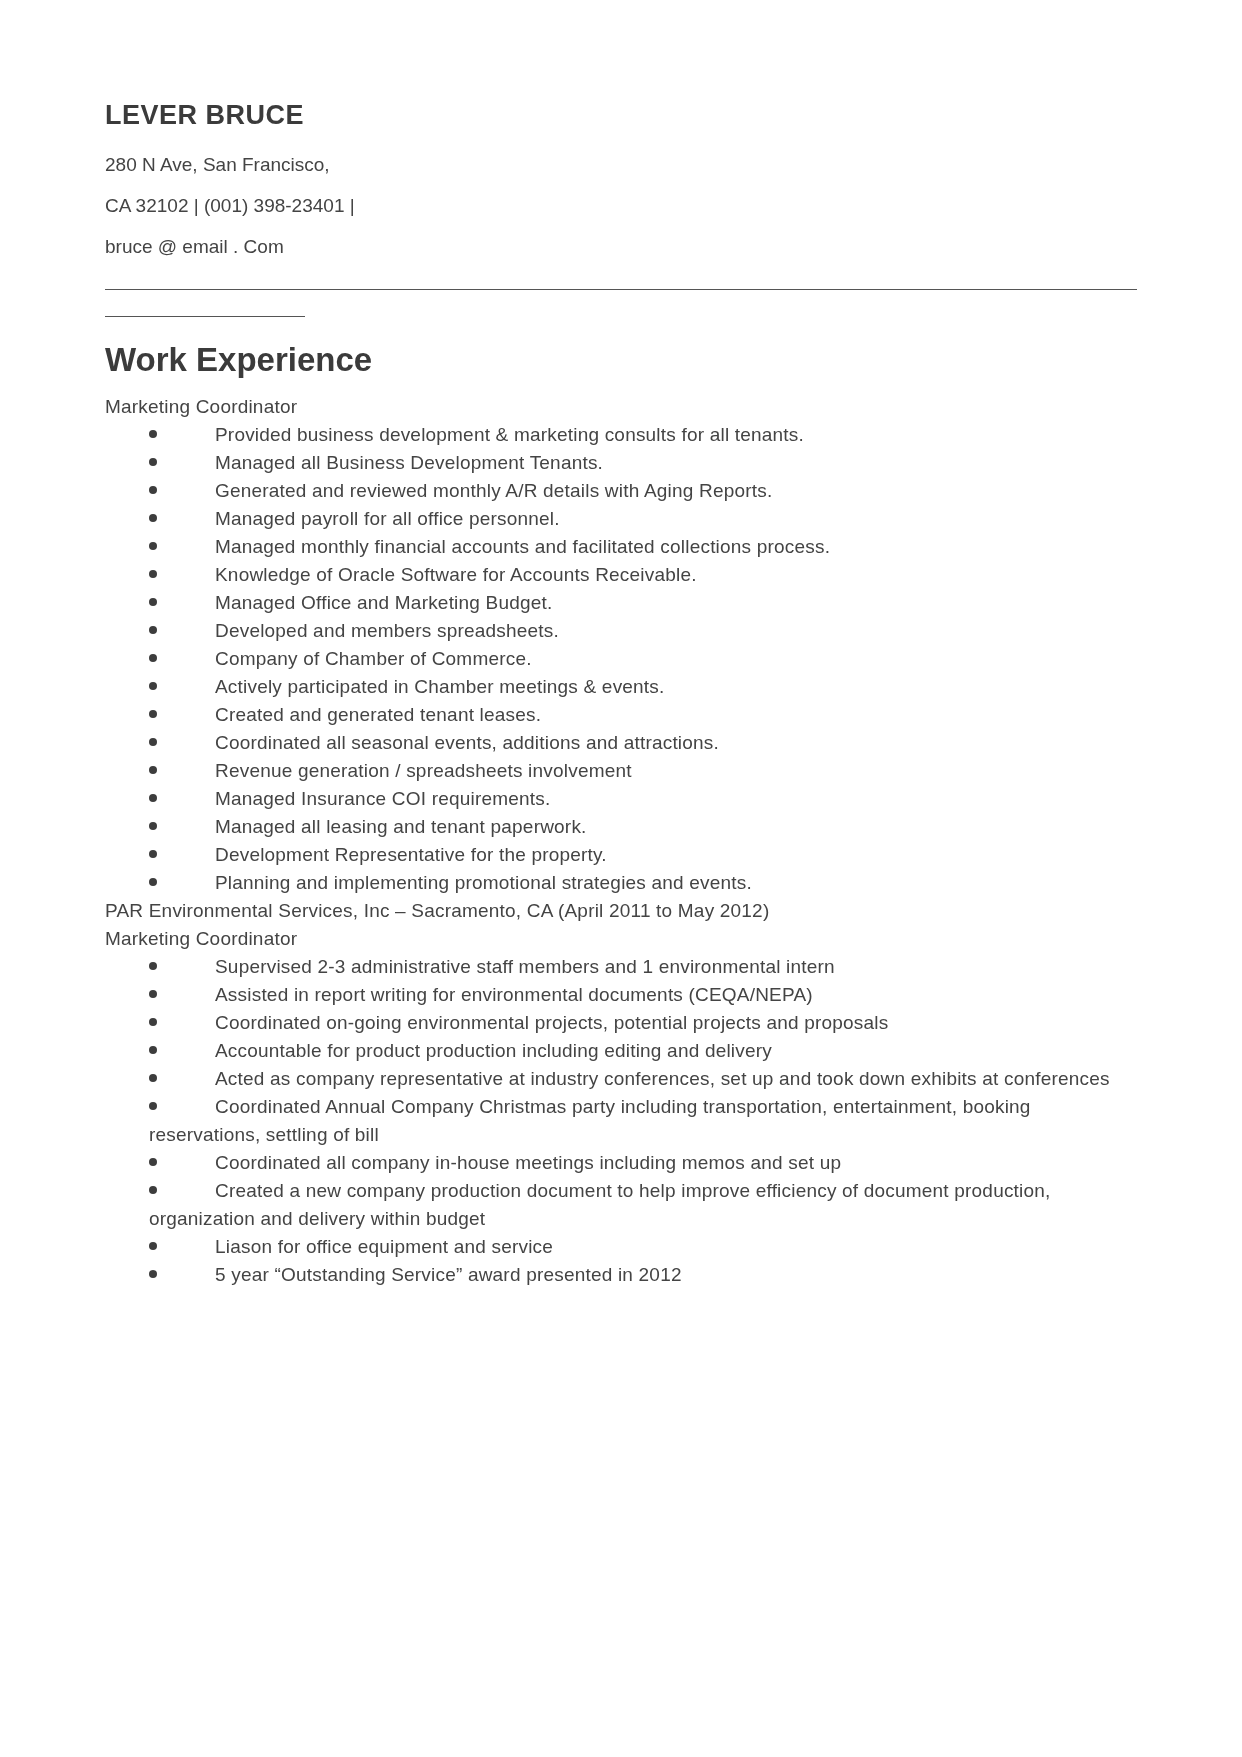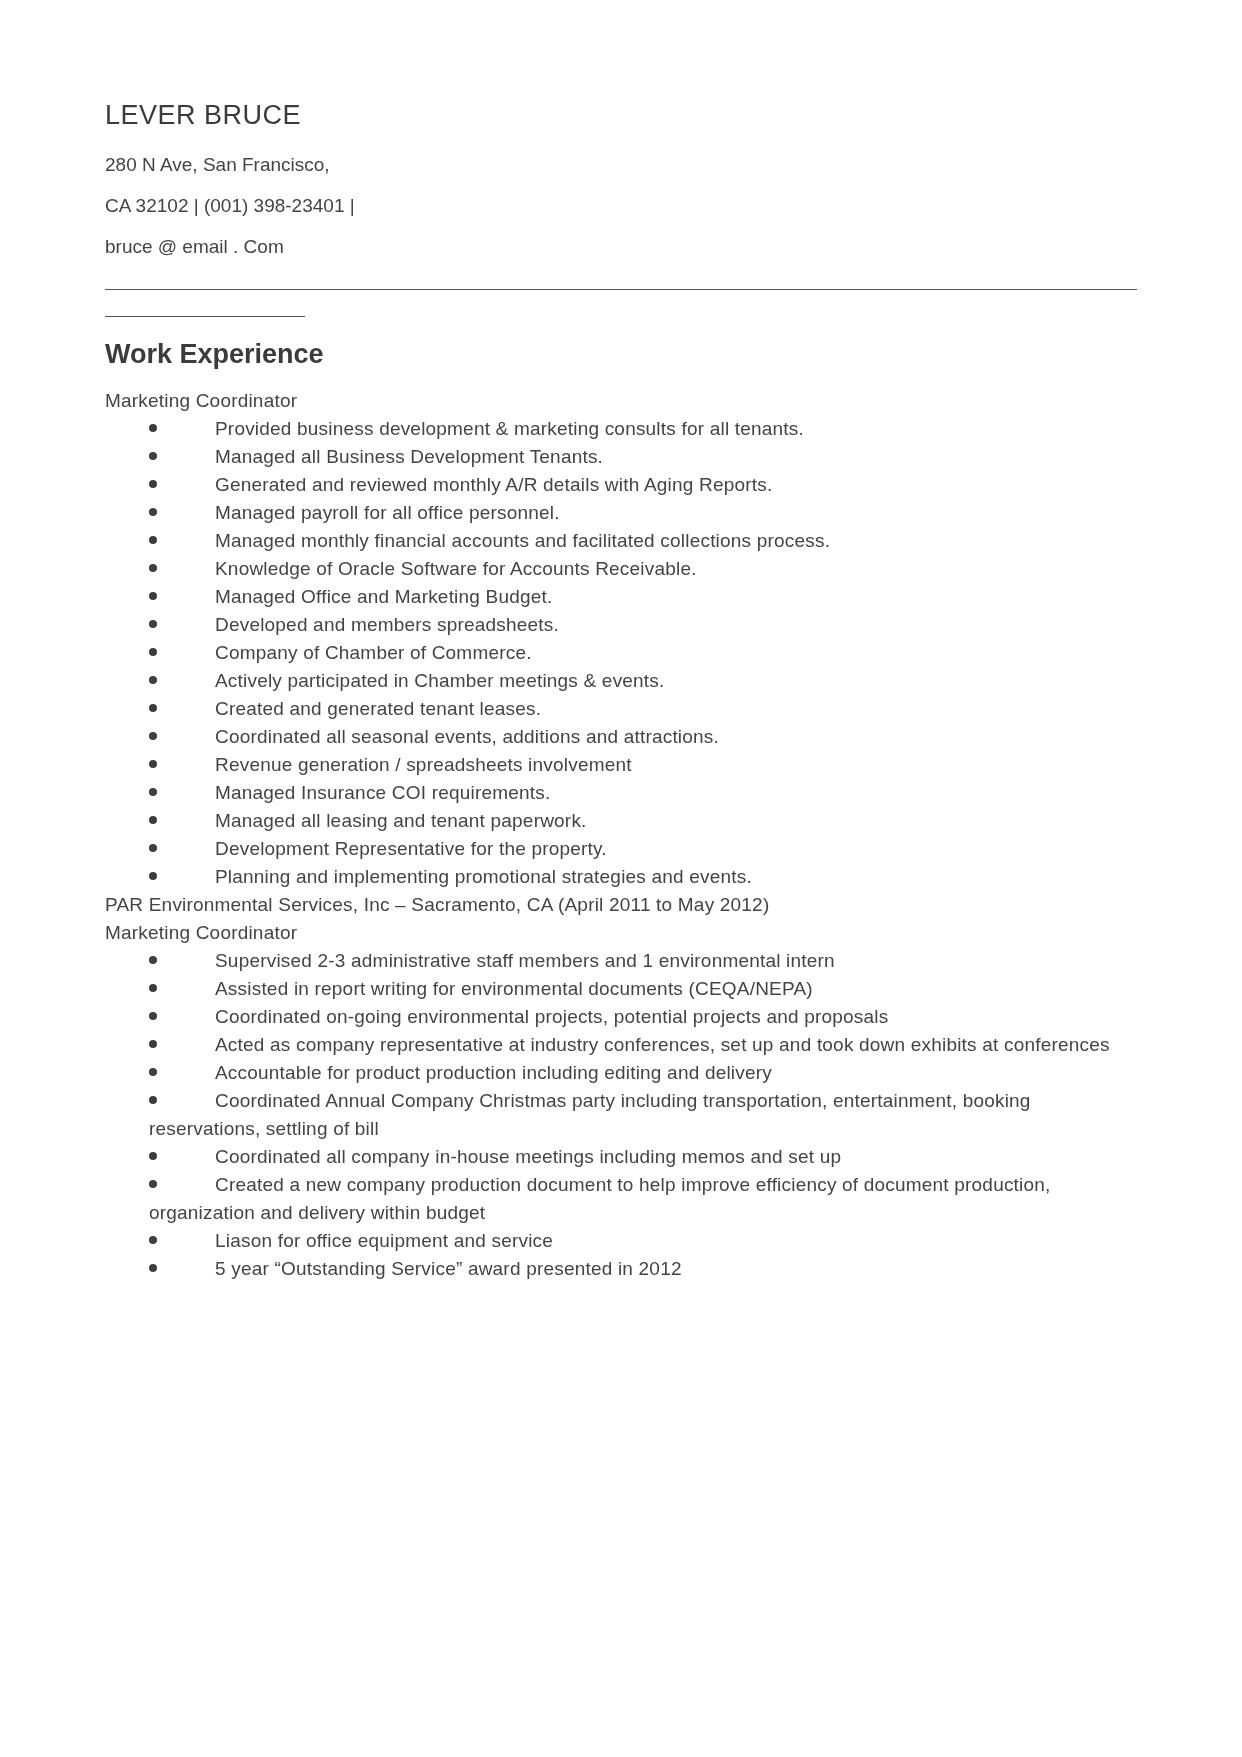--- a/index.html
+++ b/index.html
@@ -9,21 +9,21 @@
     height: 1757px;
     background: #ffffff;
     overflow: hidden;
     font-family: "Liberation Sans", sans-serif;
     color: #404040;
     box-sizing: border-box;
     padding: 100px 105px 0 105px;
   }
   .name {
     font-size: 27px;
-    font-weight: 400;
+    font-weight: 700;
     color: #3b3b3b;
     margin: 0 0 24px 0;
     line-height: 30px;
     letter-spacing: 0.5px;
   }
   .contact {
     font-size: 19px;
     line-height: 22px;
     margin: 0 0 19px 0;
     color: #444444;
@@ -34,24 +34,24 @@
     border-bottom: 1px solid #555555;
     height: 0;
   }
   .divider-short {
     margin-top: 26px;
     width: 200px;
     border-bottom: 1px solid #555555;
     height: 0;
   }
   .section-title {
-    font-size: 27px;
+    font-size: 33px;
     font-weight: 700;
     color: #3b3b3b;
-    margin: 22px 0 18px 0;
+    margin: 28px 0 18px 0;
     line-height: 30px;
   }
   .jobline {
     font-size: 19px;
     line-height: 28px;
     margin: 0;
     color: #444444;
     letter-spacing: 0.2px;
   }
   .bullet {
@@ -106,21 +106,21 @@
   <p class="bullet"><span class="dot"></span><span class="gap"></span><span>Managed all leasing and tenant paperwork.</span></p>
   <p class="bullet"><span class="dot"></span><span class="gap"></span><span>Development Representative for the property.</span></p>
   <p class="bullet"><span class="dot"></span><span class="gap"></span><span>Planning and implementing promotional strategies and events.</span></p>
 
   <p class="jobline">PAR Environmental Services, Inc – Sacramento, CA (April 2011 to May 2012)</p>
   <p class="jobline">Marketing Coordinator</p>
 
   <p class="bullet"><span class="dot"></span><span class="gap"></span><span>Supervised 2-3 administrative staff members and 1 environmental intern</span></p>
   <p class="bullet"><span class="dot"></span><span class="gap"></span><span>Assisted in report writing for environmental documents (CEQA/NEPA)</span></p>
   <p class="bullet"><span class="dot"></span><span class="gap"></span><span>Coordinated on-going environmental projects, potential projects and proposals</span></p>
+  <p class="bullet"><span class="dot"></span><span class="gap"></span><span>Accountable for product production including editing and delivery</span></p>
   <p class="bullet"><span class="dot"></span><span class="gap"></span><span>Acted as company representative at industry conferences, set up and took down exhibits at conferences</span></p>
-  <p class="bullet"><span class="dot"></span><span class="gap"></span><span>Accountable for product production including editing and delivery</span></p>
   <p class="bullet"><span class="dot"></span><span class="gap"></span><span>Coordinated Annual Company Christmas party including transportation, entertainment, booking reservations, settling of bill</span></p>
   <p class="bullet"><span class="dot"></span><span class="gap"></span><span>Coordinated all company in-house meetings including memos and set up</span></p>
   <p class="bullet"><span class="dot"></span><span class="gap"></span><span>Created a new company production document to help improve efficiency of document production, organization and delivery within budget</span></p>
   <p class="bullet"><span class="dot"></span><span class="gap"></span><span>Liason for office equipment and service</span></p>
   <p class="bullet"><span class="dot"></span><span class="gap"></span><span>5 year “Outstanding Service” award presented in 2012</span></p>
 
 </div>
 
 </body></html>

